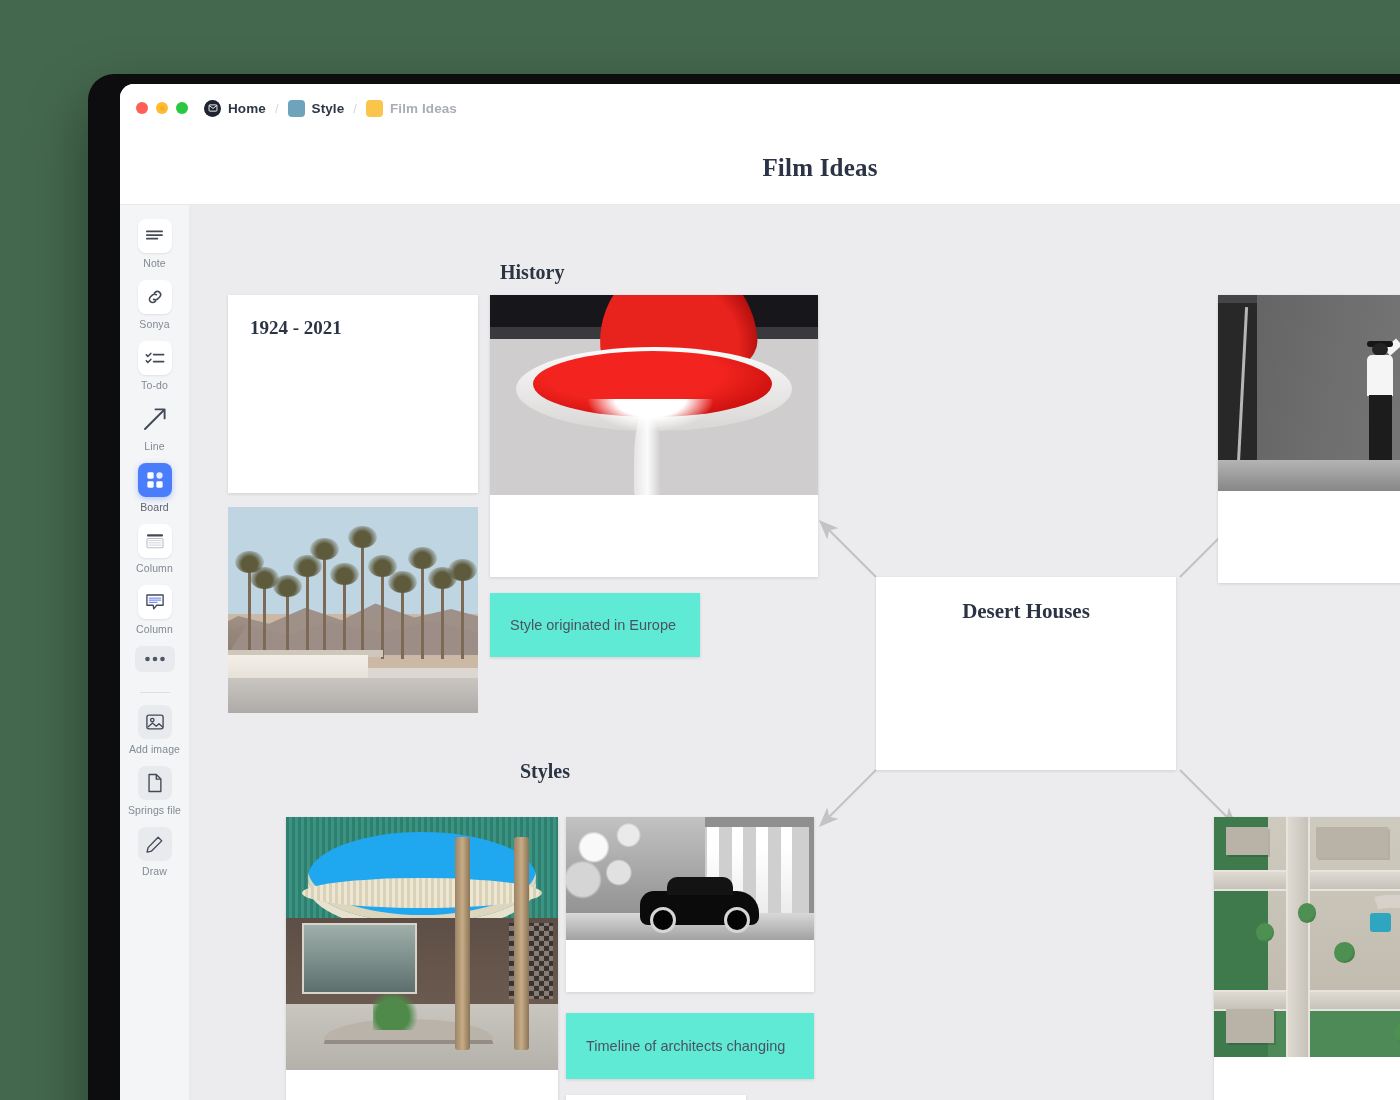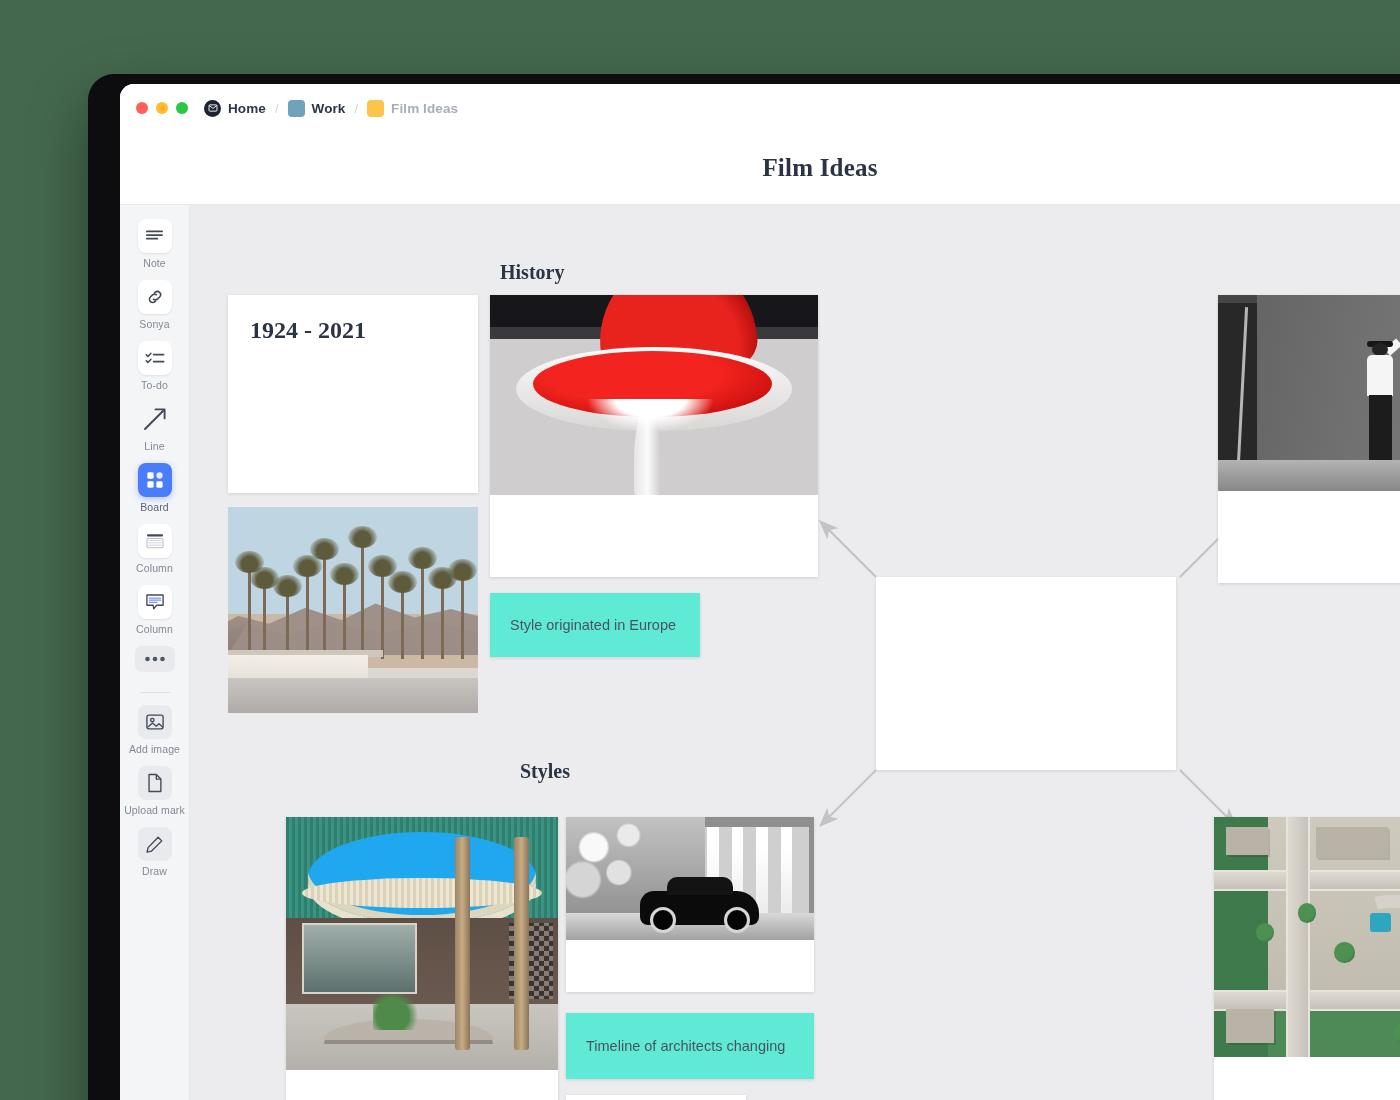--- a/index.html
+++ b/index.html
@@ -106,21 +106,21 @@
   }
 
   .card {
     position:absolute;
     background:#fff;
     box-shadow: 0 1px 3px rgba(20,25,40,.13);
   }
   .card-pad { padding: 22px 22px 24px; }
   .card-h {
     font-family:"Liberation Serif", serif;
-    font-size:24px; font-weight:700; color:#2b3444; margin-bottom:14px;
+    font-size:19px; font-weight:700; color:#2b3444; margin-bottom:14px;
   }
   .card-p { font-size:14.5px; line-height:1.62; color:#4b5362; }
   .center-card { text-align:center; }
   .center-card .card-h { font-size:21px; margin-bottom:16px; }
 
   .note {
     position:absolute; background:#5eead4;
     box-shadow: 0 1px 3px rgba(20,25,40,.13);
     display:flex; align-items:center;
     padding: 0 20px;
@@ -400,21 +400,21 @@
               <svg width="10" height="10" viewBox="0 0 24 24" fill="none" stroke="#ffffff" stroke-width="2.2">
                 <rect x="2.5" y="4.5" width="19" height="15" rx="2"></rect>
                 <path d="M3 6l9 7 9-7"></path>
               </svg>
             </span>
             <span class="crumb-label">Home</span>
           </div>
           <span class="sep">/</span>
           <div class="crumb">
             <span class="badge-sq" style="background:#6fa3bb"></span>
-            <span class="crumb-label">Work</span>
+            <span class="crumb-label">Style</span>
           </div>
           <span class="sep">/</span>
           <div class="crumb muted">
             <span class="badge-sq" style="background:#fbc54b"></span>
             <span class="crumb-label">Film Ideas</span>
           </div>
         </div>
       </div>
 
       <div class="header">
@@ -527,21 +527,21 @@
             <div class="tool-lbl">Add image</div>
           </div>
 
           <div class="tool">
             <div class="tool-ico soft">
               <svg width="17" height="20" viewBox="0 0 18 22" fill="none" stroke="#434a57" stroke-width="1.5" stroke-linejoin="round">
                 <path d="M3 1.6h8l5 5v13.8H3z"></path>
                 <path d="M11 1.6v5.2h5"></path>
               </svg>
             </div>
-            <div class="tool-lbl">Upload mark</div>
+            <div class="tool-lbl">Springs file</div>
           </div>
 
           <div class="tool">
             <div class="tool-ico soft">
               <svg width="19" height="19" viewBox="0 0 22 22" fill="none" stroke="#434a57" stroke-width="1.6" stroke-linejoin="round">
                 <path d="M15.2 2.6l4.2 4.2L7.6 18.6 2.4 19.8l1.2-5.2z"></path>
               </svg>
             </div>
             <div class="tool-lbl">Draw</div>
           </div>
@@ -642,20 +642,21 @@
                 <span>https://www.youtube.c</span>
               </div>
               <div class="lp-title">
                 <span>Steel Modern- A Histo</span><br>
                 <span>in Palm Springs</span>
               </div>
             </div>
           </div>
 
           <div class="card card-pad center-card" style="left:686px; top:372px; width:300px; height:193px">
+            <div class="card-h">Desert Houses</div>
           </div>
 
           <div class="card" style="left:96px; top:612px; width:272px; height:300px">
             <div class="img" style="left:0; top:0; width:272px; height:253px">
               <div class="scene sc-comm">
                 <div class="canopy"></div>
                 <div class="oval"></div>
                   <div class="band"></div>
                 <div class="facade"></div>
                   <div class="glass"></div>

